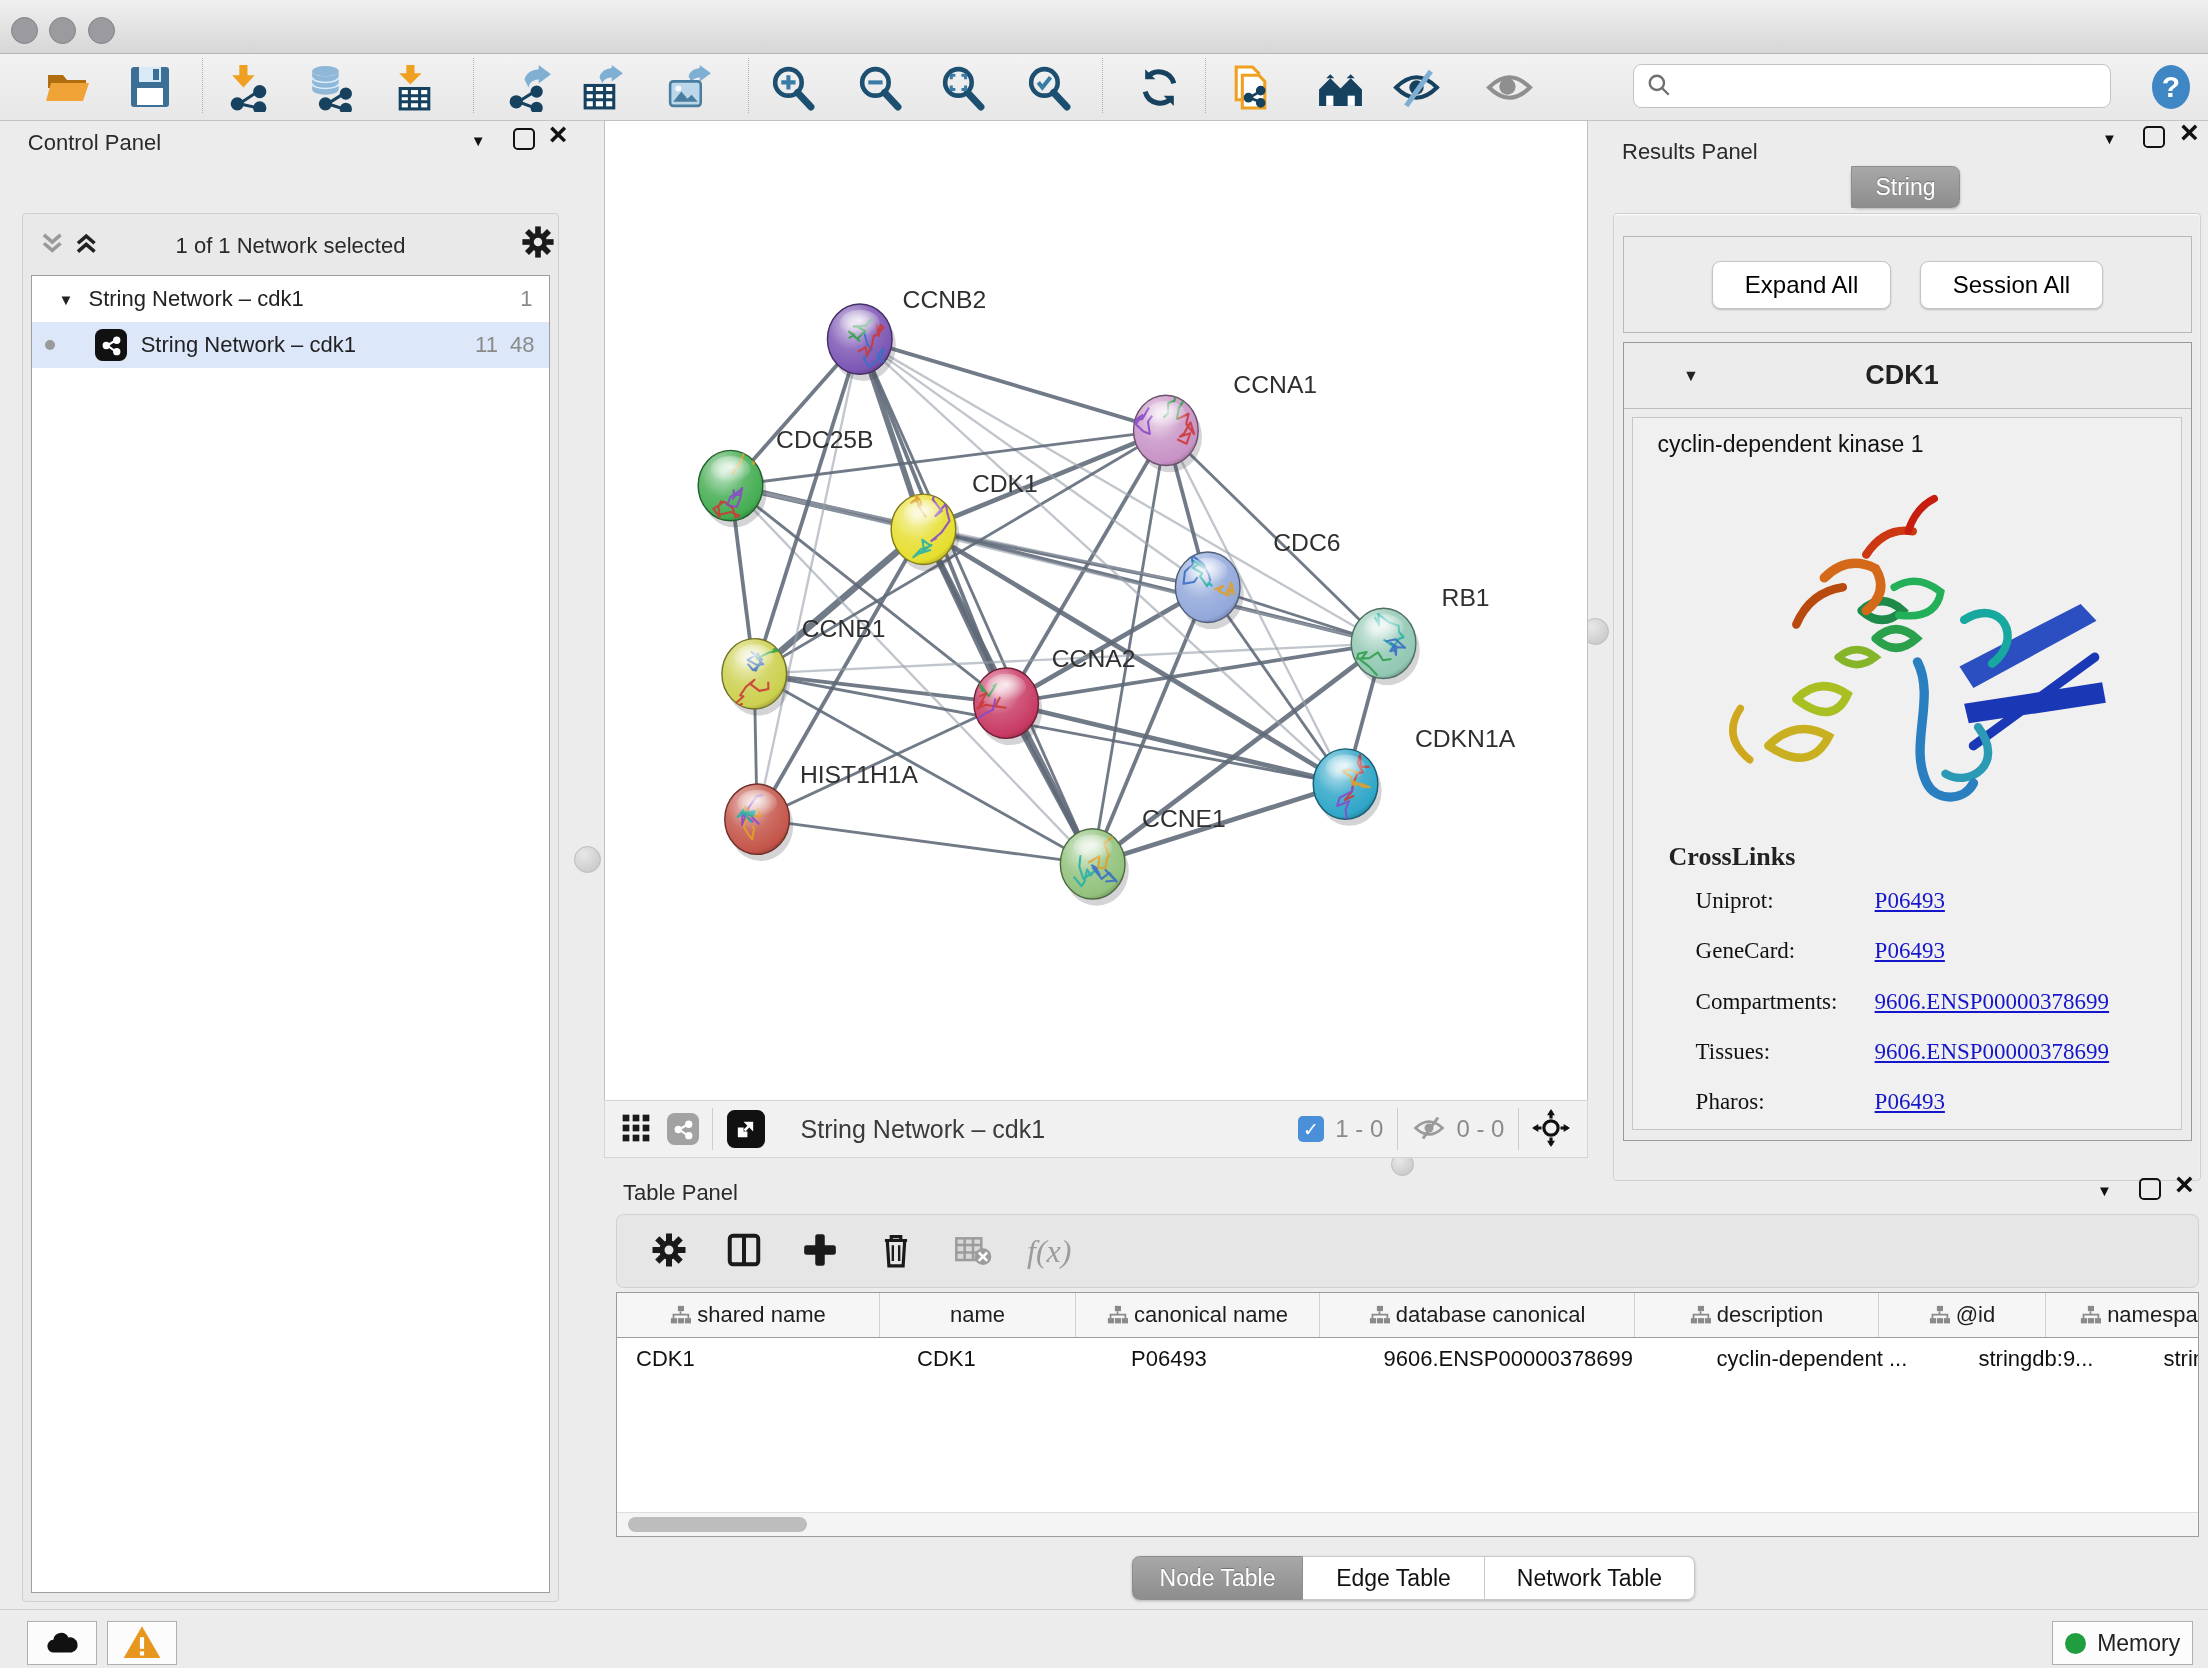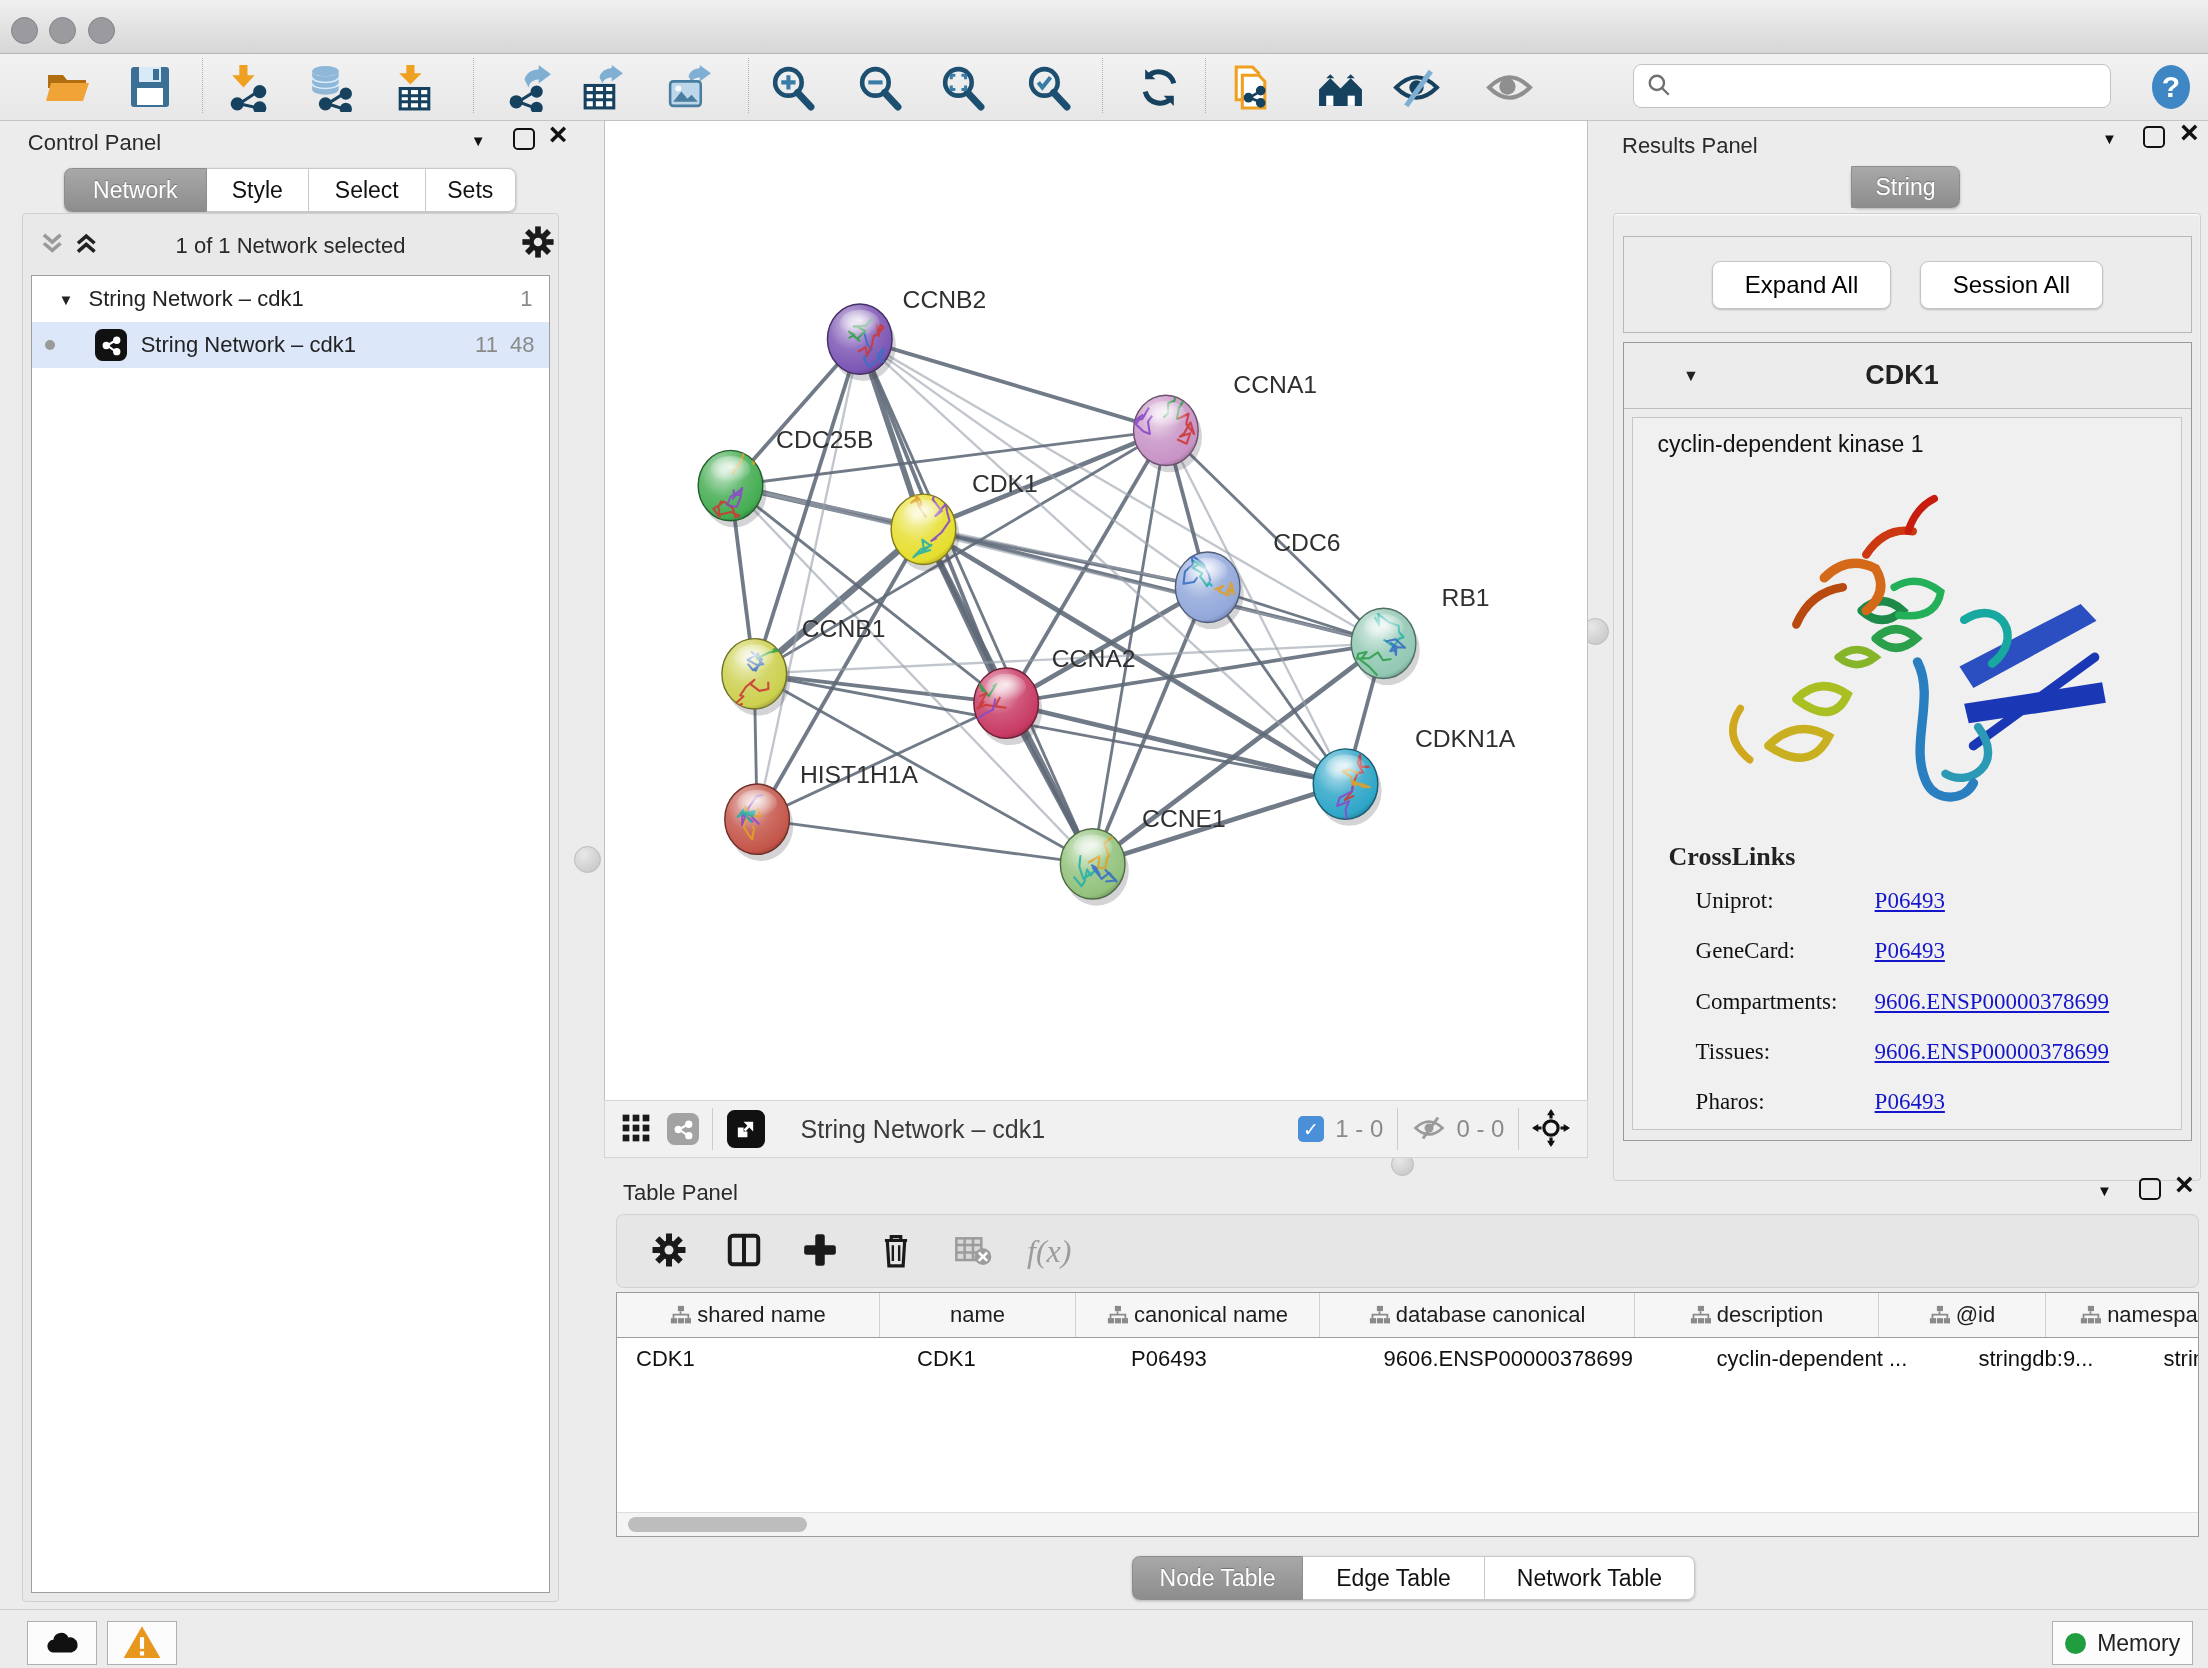--- a/index.html
+++ b/index.html
@@ -268,34 +268,20 @@
       </svg>
   </span>
 </div>
 
 <div class="abs" style="left:4.8px;top:120px;width:566px;height:1489px">
   <span class="abs panel-title" style="left:23px;top:9.5px">Control Panel</span>
   <span class="abs pc-tri" style="left:466px;top:13.3px">▼</span>
   <span class="abs pc-float" style="left:508px;top:7.6px"></span>
   <span class="abs pc-close" style="left:544px;top:3.8px">×</span>
 
-  <div class="abs seg" style="left:59px;top:48px;height:44px">
-    <div class="seg-tab sel" style="width:141px">
-        <span>Network</span>
-      </div>
-    <div class="seg-tab" style="width:101px">
-        <span>Style</span>
-      </div>
-    <div class="seg-tab" style="width:116px">
-        <span>Select</span>
-      </div>
-    <div class="seg-tab" style="width:89px">
-        <span>Sets</span>
-      </div>
-  </div>
 </div>
 <div id="cp-box">
   <span class="abs" style="left:15px;top:15px">
     <svg width="28.5" height="28.5" viewBox="0 0 24 24" fill="none" stroke="#9a9a9a" stroke-width="3">
         <path d="M5 5l7 6 7-6M5 12l7 6 7-6"></path>
       </svg>
   </span>
   <span class="abs" style="left:49px;top:15px">
     <svg width="28.5" height="28.5" viewBox="0 0 24 24" fill="none" stroke="#222" stroke-width="3">
         <path d="M5 12l7-6 7 6M5 19l7-6 7 6"></path>
@@ -674,21 +660,21 @@
   <span style="margin-right:17px">
     <svg width="38" height="38" viewBox="0 0 48 48" stroke="#111" stroke-width="4" fill="none">
         <circle cx="24" cy="24" r="9"></circle>
         <path d="M24 3v9M24 36v9M3 24h9M36 24h9"></path>
         <path d="M24 0l-5 8h10zM24 48l-5-8h10zM0 24l8-5v10zM48 24l-8-5v10z" fill="#111" stroke="none"></path>
       </svg>
   </span>
 </div>
 
 <div class="abs" style="left:1607px;top:120px;width:596px;height:91px">
-  <span class="abs panel-title" style="left:15px;top:13px">Results Panel</span>
+  <span class="abs panel-title" style="left:15px;top:19px">Results Panel</span>
   <span class="abs pc-tri" style="left:495px;top:11.4px">▼</span>
   <span class="abs pc-float" style="left:536px;top:5.7px"></span>
   <span class="abs pc-close" style="left:573px;top:1.9px">×</span>
   <div class="abs seg" style="left:244px;top:46px;height:42px">
     <div class="seg-tab sel" style="width:107px">
         <span>String</span>
       </div>
   </div>
 </div>
 <div id="rp-outer"></div>

